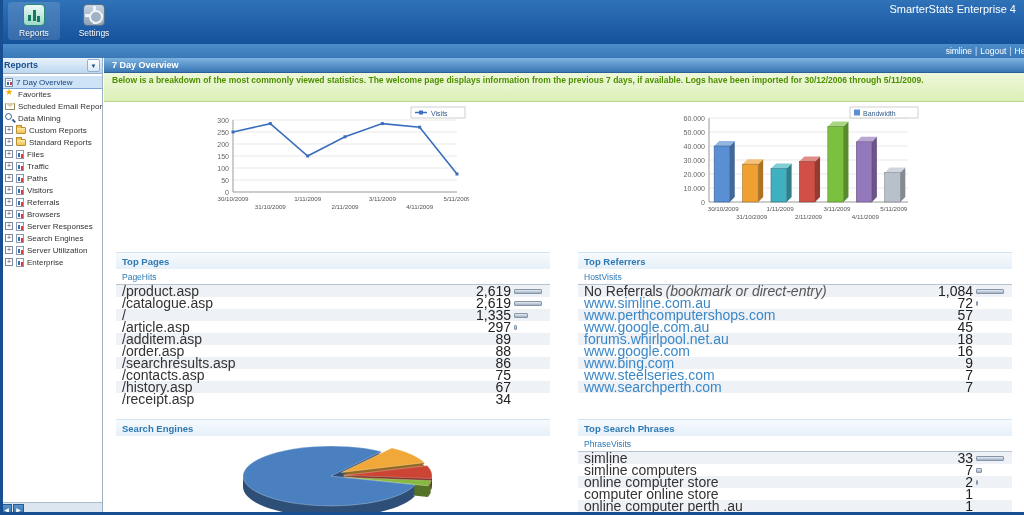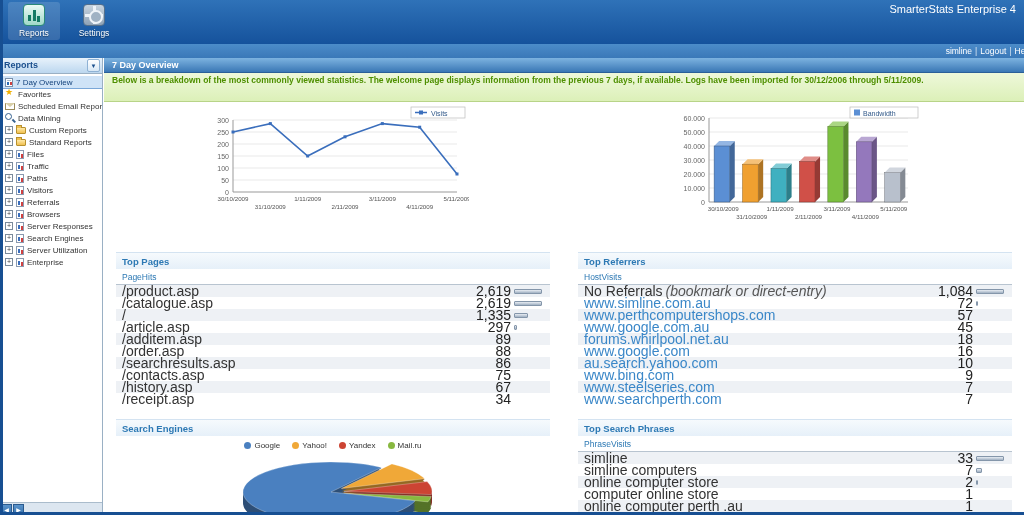--- a/index.html
+++ b/index.html
@@ -438,27 +438,20 @@
                 </span>
               </div>
               <div class="tbl-row">
                 <span class="cell-label link"><span>www.google.com</span></span>
                 <span class="cell-val">
                   <span class="num">16</span>
                   <span class="gauge-wrap"></span>
                 </span>
               </div>
               <div class="tbl-row">
-                <span class="cell-label link"><span>au.search.yahoo.com</span></span>
-                <span class="cell-val">
-                  <span class="num">10</span>
-                  <span class="gauge-wrap"></span>
-                </span>
-              </div>
-              <div class="tbl-row">
                 <span class="cell-label link"><span>www.bing.com</span></span>
                 <span class="cell-val">
                   <span class="num">9</span>
                   <span class="gauge-wrap"></span>
                 </span>
               </div>
               <div class="tbl-row">
                 <span class="cell-label link"><span>www.steelseries.com</span></span>
                 <span class="cell-val">
                   <span class="num">7</span>
@@ -473,26 +466,20 @@
                 </span>
               </div>
             </div>
           </div>
       </div>
     </div>
 
     <div class="cols row2">
       <div class="sec">
         <div class="sec-title">Search Engines</div>
-        <div class="pie-legend" id="pie-legend">
-            <span><span class="dot" style="background: rgb(74, 128, 192);"></span><span>Google</span></span>
-            <span><span class="dot" style="background: rgb(240, 168, 56);"></span><span>Yahoo!</span></span>
-            <span><span class="dot" style="background: rgb(204, 68, 51);"></span><span>Yandex</span></span>
-            <span><span class="dot" style="background: rgb(136, 184, 64);"></span><span>Mail.ru</span></span>
-          </div>
         <div class="pie-holder">
             <svg id="pie-chart" width="240" height="92" viewBox="0 0 240 92">
               <path d="M 128.3822616306148 47.479382114560515 L 178.9 22.9 A 88 30 0 0 1 211.6 37.7 Z" fill="rgb(149,104,35)"></path>
               <path d="M 130.91898294908776 50.347906746593 L 214.1 40.6 A 88 30 0 0 1 218.4 53.6 Z" fill="rgb(126,42,32)"></path>
               <path d="M 130.73447824479146 52.1763058387039 L 218.2 55.4 A 88 30 0 0 1 214.9 60.9 Z" fill="rgb(84,114,40)"></path>
               <path d="M 118 51 L 202.2 59.8 A 88 30 0 1 1 168.5 26.4 Z" fill="rgb(46,79,119)"></path>
               <path d="M 128.3822616306148 45.479382114560515 L 178.9 20.9 A 88 30 0 0 1 211.6 35.7 Z" fill="rgb(149,104,35)"></path>
               <path d="M 130.91898294908776 48.347906746593 L 214.1 38.6 A 88 30 0 0 1 218.4 51.6 Z" fill="rgb(126,42,32)"></path>
               <path d="M 130.73447824479146 50.1763058387039 L 218.2 53.4 A 88 30 0 0 1 214.9 58.9 Z" fill="rgb(84,114,40)"></path>
               <path d="M 118 49 L 202.2 57.8 A 88 30 0 1 1 168.5 24.4 Z" fill="rgb(46,79,119)"></path>

